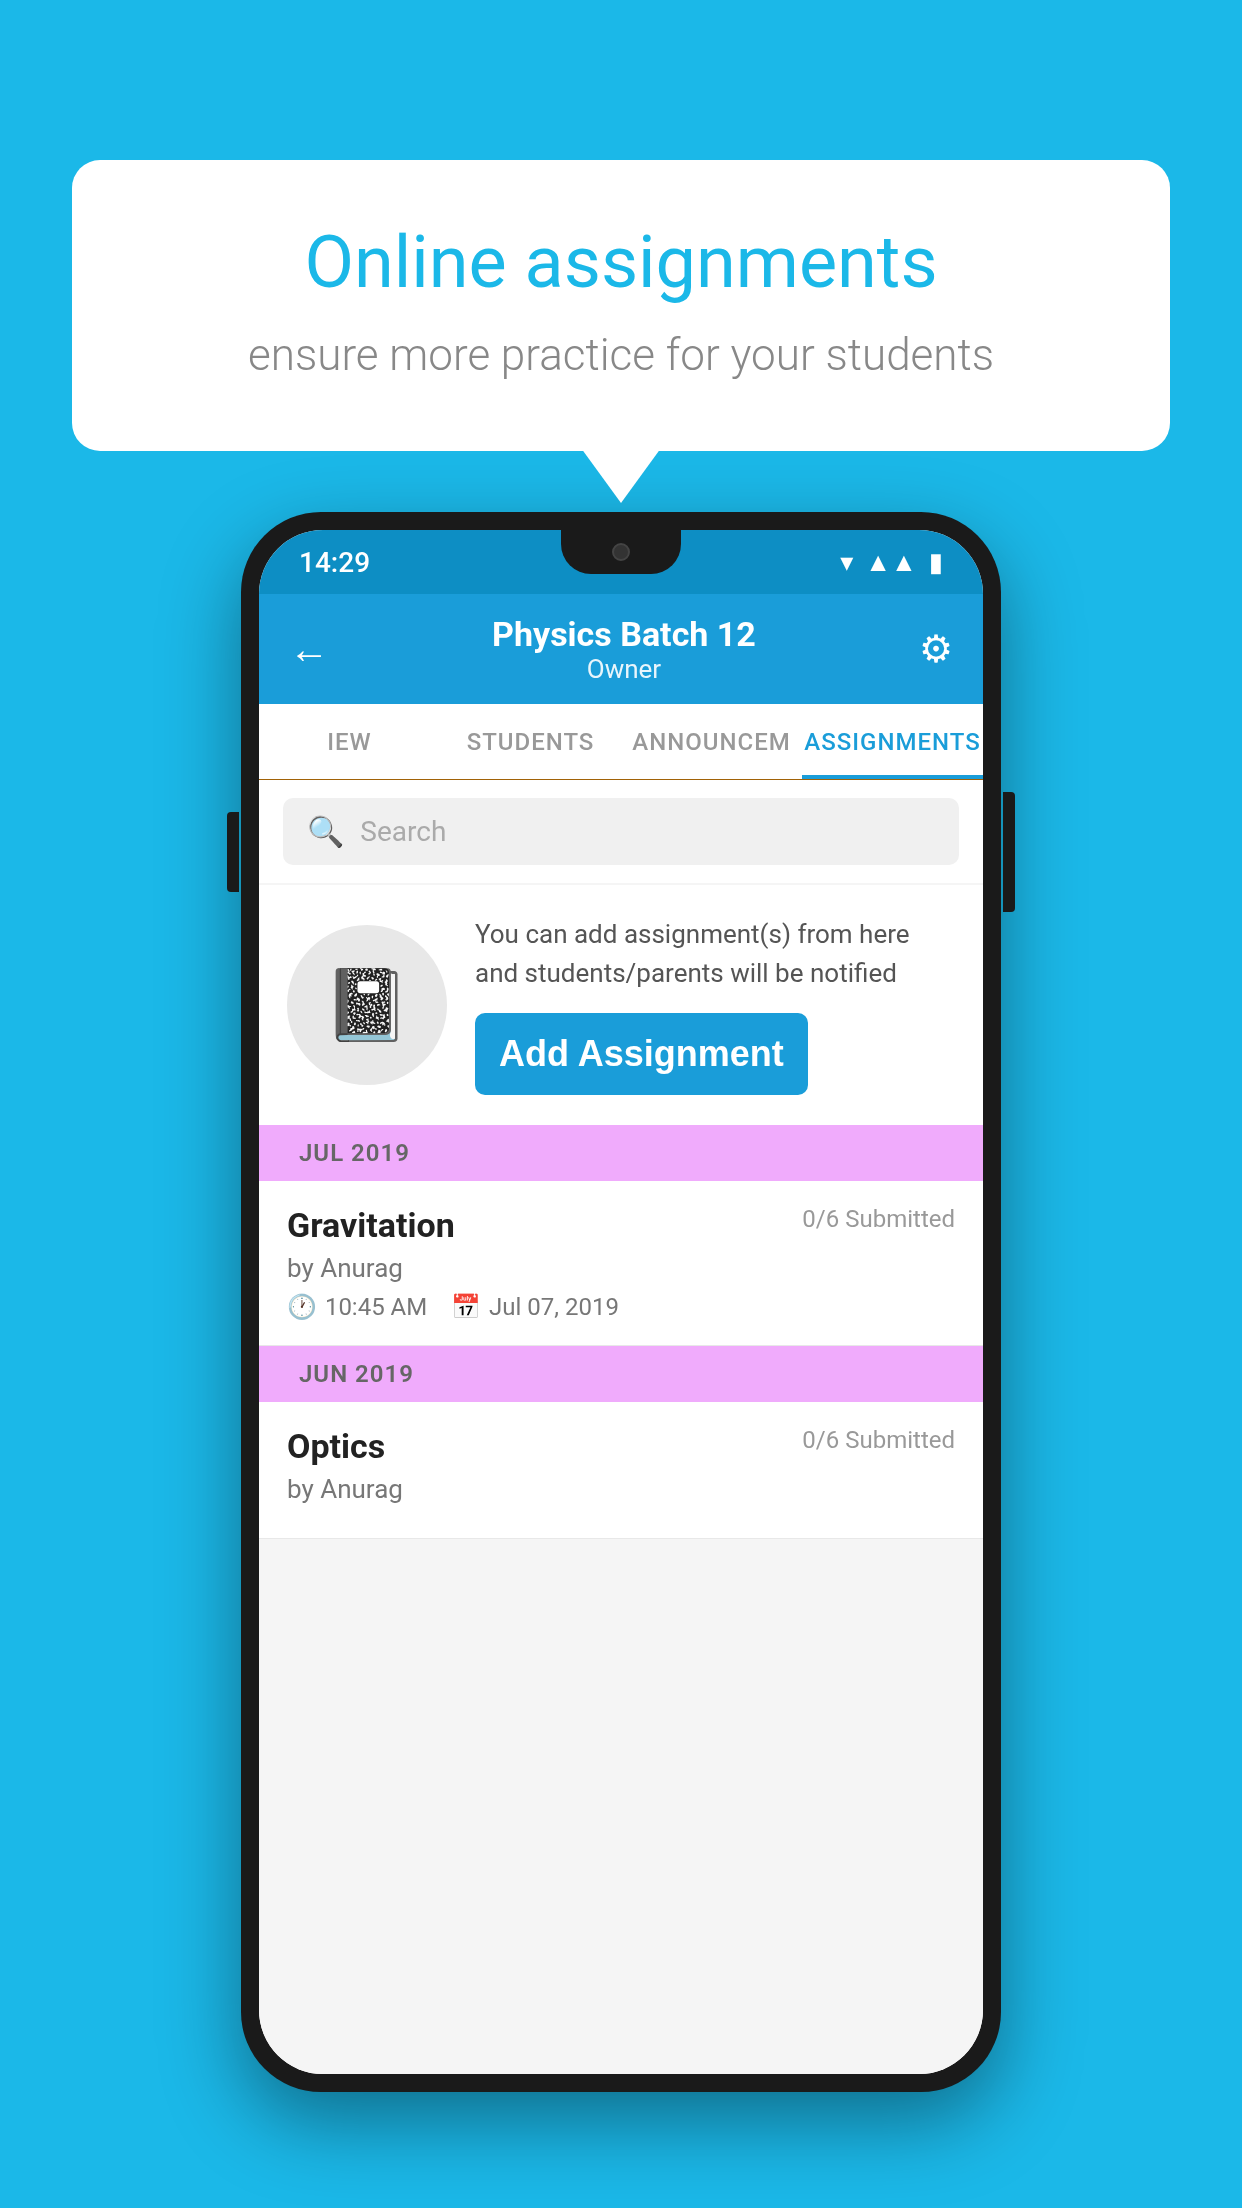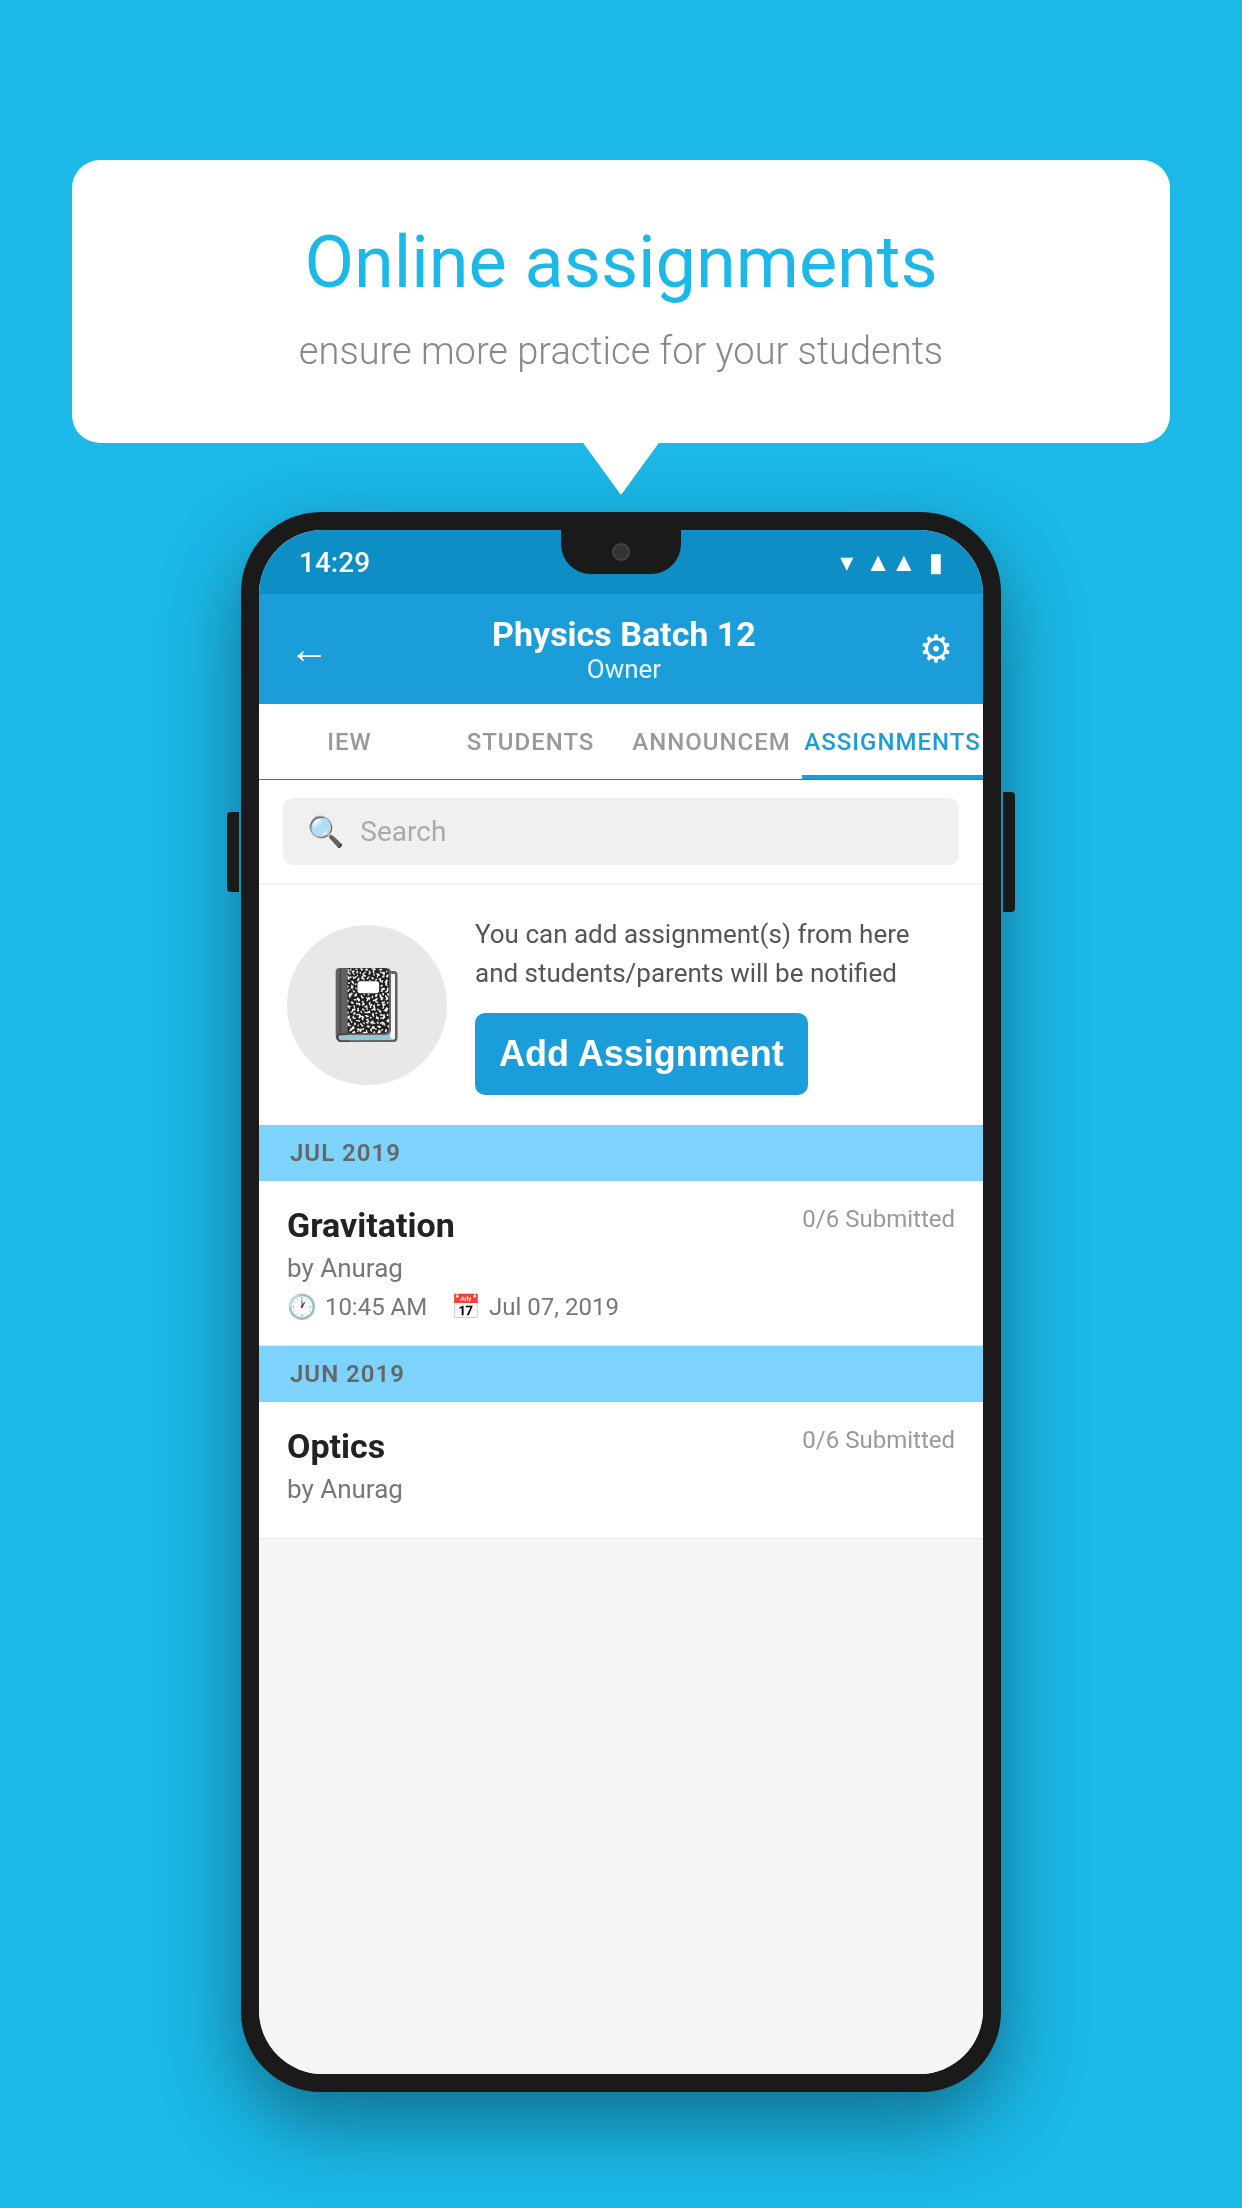--- a/index.html
+++ b/index.html
@@ -44,21 +44,21 @@
     }
 
     .speech-bubble h1 {
       font-size: 72px;
       color: #1bb8e8;
       font-weight: 400;
       margin-bottom: 24px;
     }
 
     .speech-bubble p {
-      font-size: 38px;
+      font-size: 44px;
       color: #888;
       font-weight: 300;
     }
 
     
     .phone-wrapper {
       position: absolute;
       top: 512px;
       left: 50%;
       transform: translateX(-50%);
@@ -305,22 +305,22 @@
       border: none;
       border-radius: 10px;
       padding: 20px 24px;
       font-size: 36px;
       font-weight: 600;
       cursor: pointer;
     }
 
     
     .section-header {
-      background: #7dd3fc;
-      padding: 14px 31px;
+      background: #f0abfc;
+      padding: 14px 40px;
       font-size: 24px;
       color: #666;
       font-weight: 600;
       letter-spacing: 1px;
     }
 
     
     .assignment-item {
       background: white;
       padding: 24px 28px;

